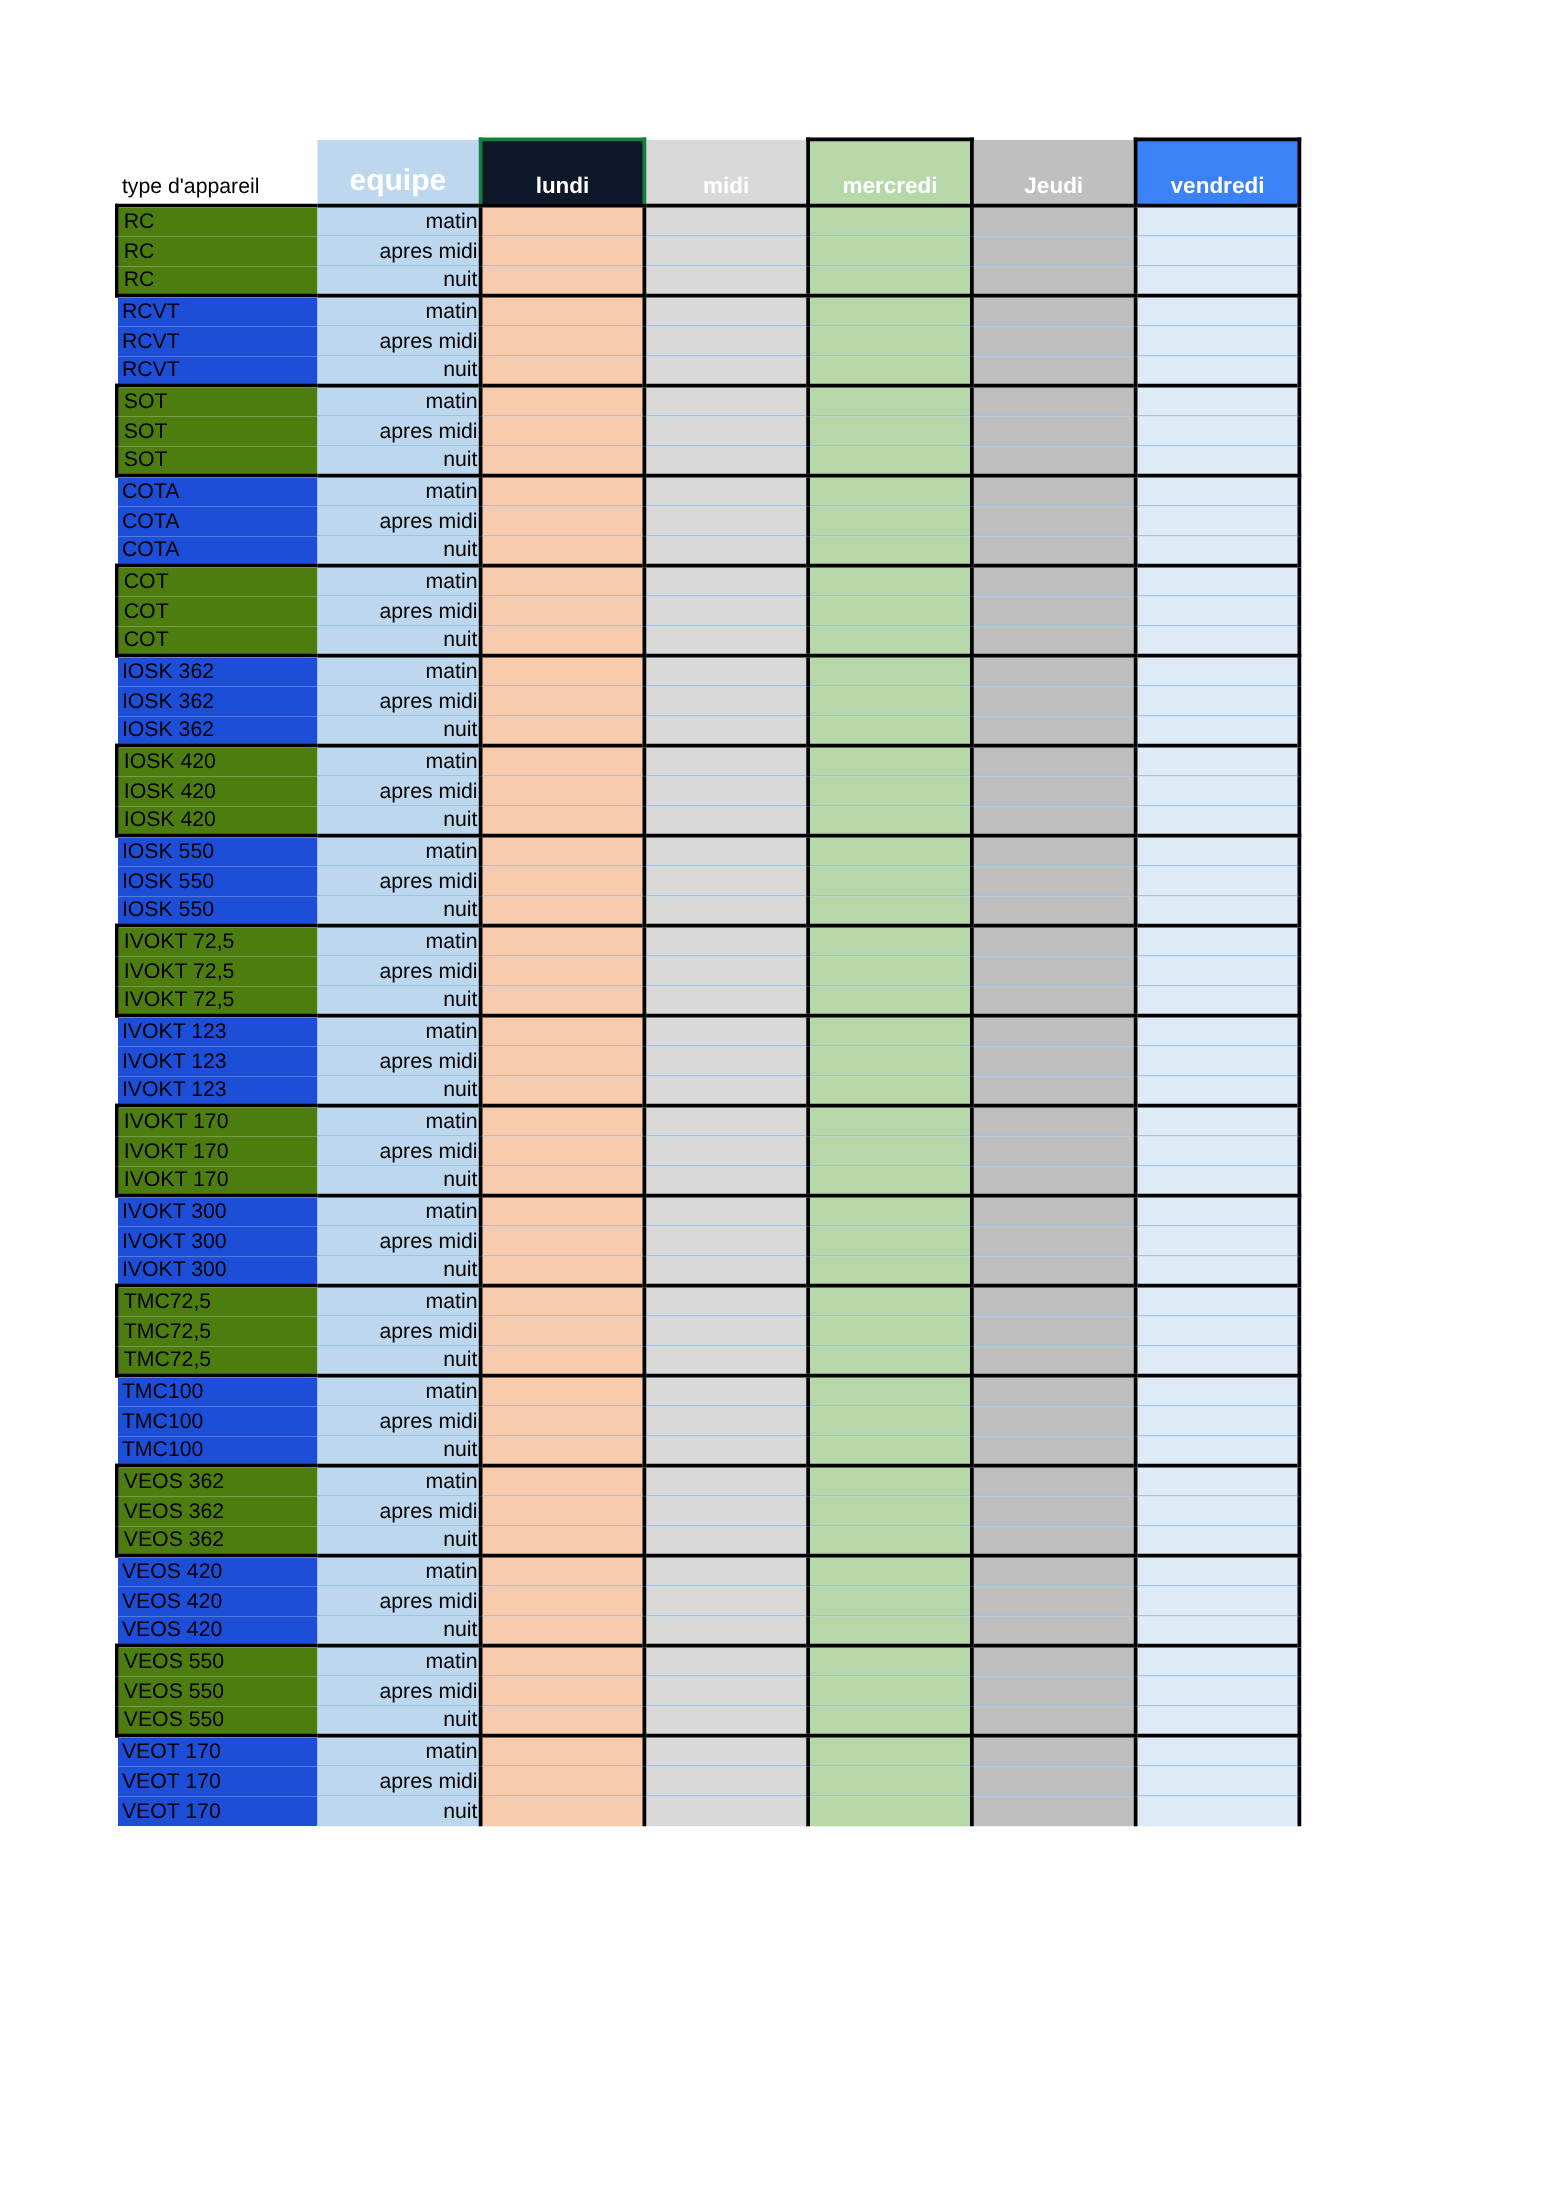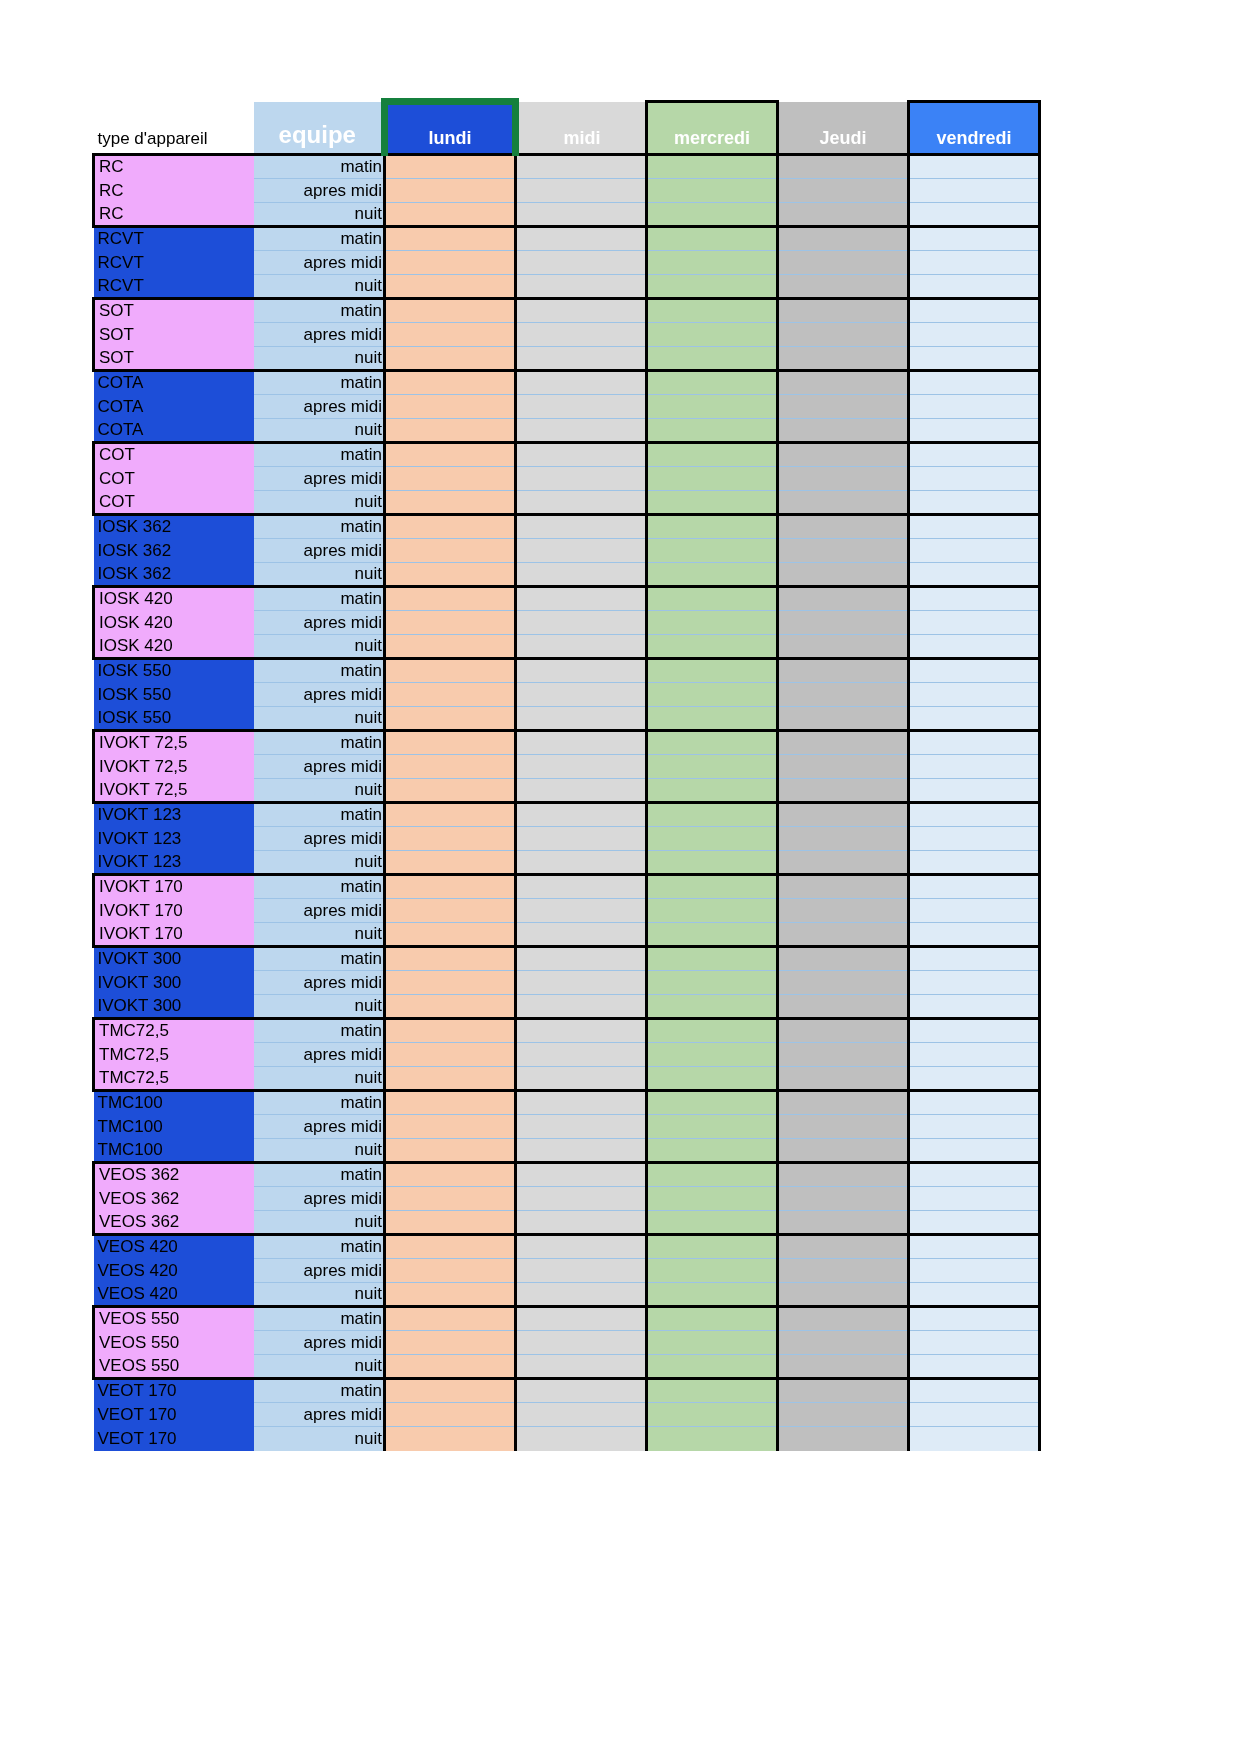--- a/index.html
+++ b/index.html
@@ -9,21 +9,21 @@
   }
   body {
     width: 1241px;
     height: 1754px;
     font-family: "Liberation Sans", sans-serif;
     -webkit-font-smoothing: antialiased;
   }
 
   #sheet {
     position: absolute;
-    left: 0; top: 0;
+    left: 0; top: 12px;
     width: 1241px;
     height: 1445px;
     background: #ffffff;
   }
 
   table.planning {
     position: absolute;
     left: 92px;
     top: 98px;
     border-collapse: collapse;
@@ -62,21 +62,21 @@
     border: none;
   }
   td.h-day {
     color: #ffffff;
     font-weight: bold;
     font-size: 18px;
     text-align: center;
     vertical-align: bottom;
     padding-bottom: 4px;
   }
-  td.h-lundi    { background: #1d4ed8; border: 7px solid #15803d; border-bottom: 3px solid #000; }
+  td.h-lundi    { background: #0f172a; border: 3px solid #15803d; border-bottom: 3px solid #000; }
   td.h-mardi    { background: #d9d9d9; border: none; }
   td.h-mercredi { background: #b6d7a8; border: 3px solid #000; }
   td.h-jeudi    { background: #bfbfbf; border: none; }
   td.h-vendredi { background: #3b82f6; border: 3px solid #000; border-bottom: none; margin-left: 12px; }
 
   
   tr.shift { height: 24px; }
 
   td.type {
     text-align: left;
@@ -96,21 +96,21 @@
   td.day { border-top: 1px solid #9dc3e6; }
   tr.r-matin td.day { border-top: none; }
 
   td.d-lundi    { background: #f8cbad; }
   td.d-mardi    { background: #d9d9d9; }
   td.d-mercredi { background: #b6d7a8; }
   td.d-jeudi    { background: #bfbfbf; }
   td.d-vendredi { background: #deebf7; }
 
   
-  tr.g-odd td.type  { background: #f0abfc; margin-top: 16px; }
+  tr.g-odd td.type  { background: #4d7c0f; margin-top: 16px; }
   tr.g-even td.type { background: #1d4ed8; }
 
   
   tr.g-odd.r-matin td.type,
   tr.g-odd.r-matin td.equipe { border-top: 3px solid #000; }
   tr.g-odd.r-nuit td.type,
   tr.g-odd.r-nuit td.equipe { border-bottom: 3px solid #000; }
   tr.g-odd td.type  { border-left: 3px solid #000; }
   tr.g-odd td.equipe { border-right: 3px solid #000; }
 

